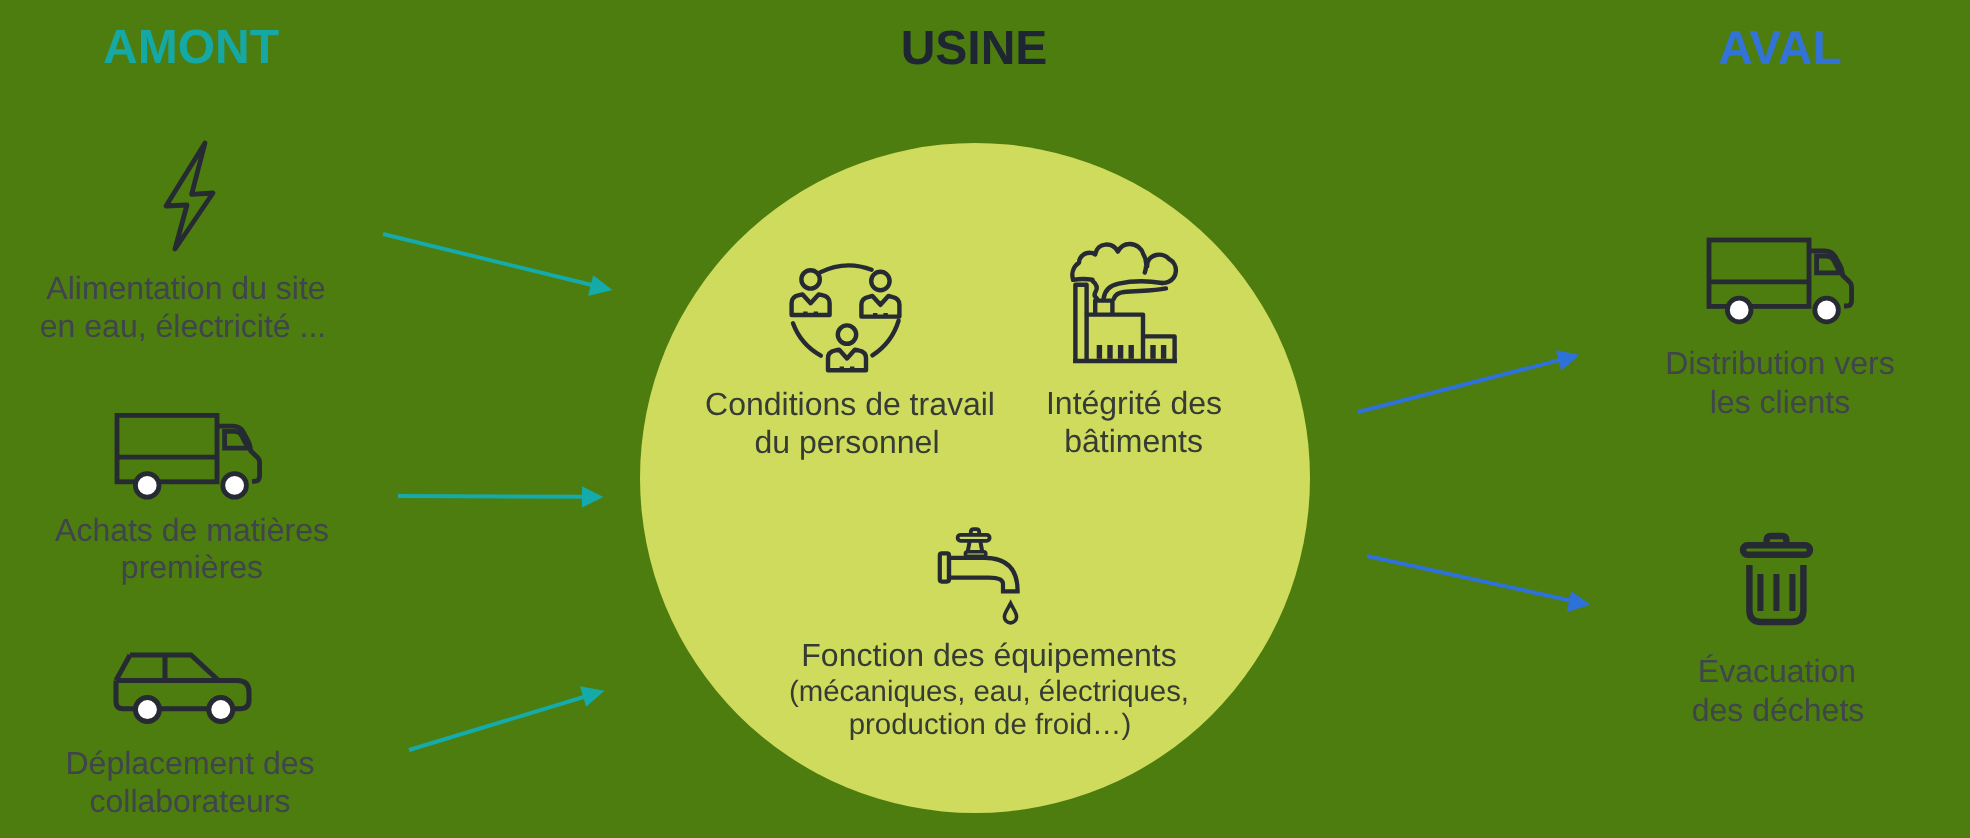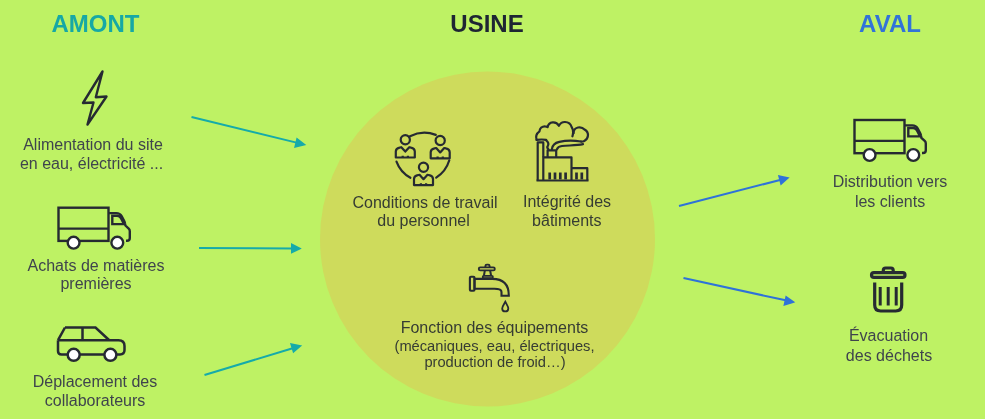--- a/index.html
+++ b/index.html
@@ -1,16 +1,16 @@
 <!DOCTYPE html>
 <html><head>
 <meta charset="utf-8">
 <style>
   html,body{margin:0;padding:0;background:#ffffff;}
-  #stage{position:relative;width:985px;height:419px;overflow:hidden;background:#bef264;}
+  #stage{position:relative;width:985px;height:419px;overflow:hidden;background:#4d7c0f;}
   svg text{font-family:"Liberation Sans",sans-serif;}
 </style>
 </head>
 <body>
 <div id="stage">
 <svg width="985" height="419" viewBox="0 0 985 419" xmlns="http://www.w3.org/2000/svg">
 
   <circle cx="487.5" cy="239" r="167.5" fill="#cedb5c"></circle>
 
   <text x="95.5" y="31.5" font-size="24" font-weight="bold" fill="#16a8a5" text-anchor="middle">AMONT</text>

